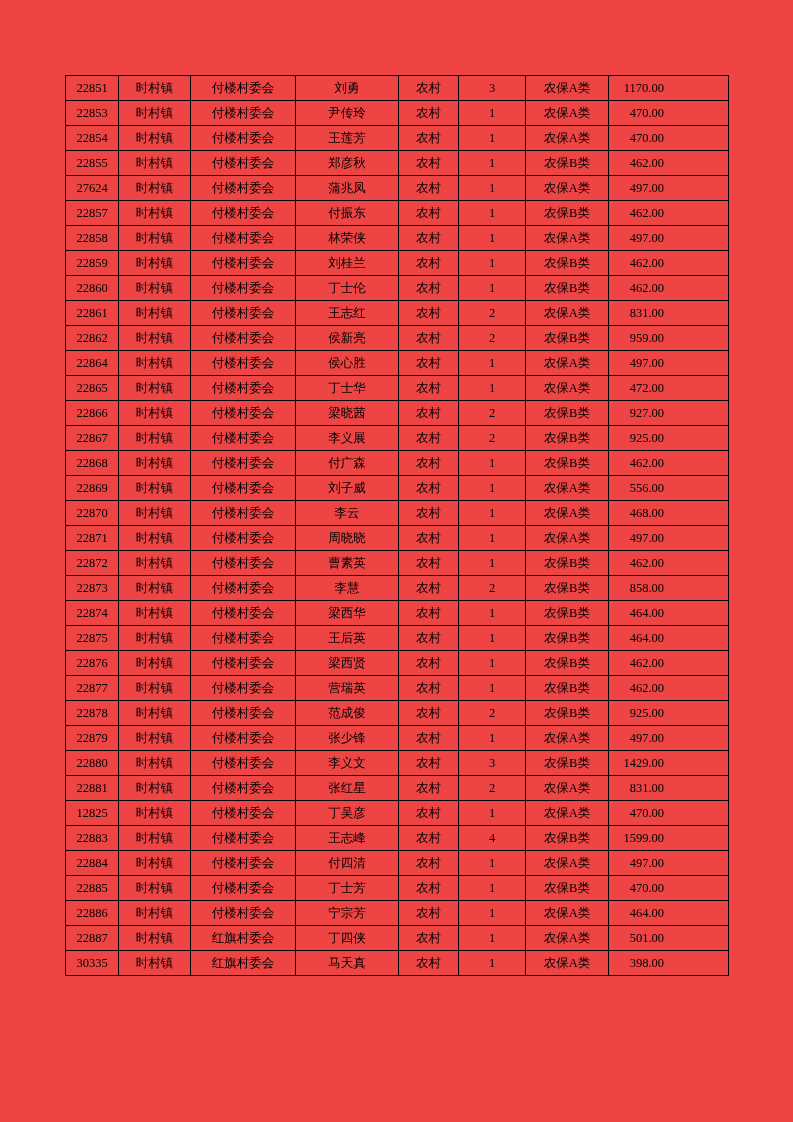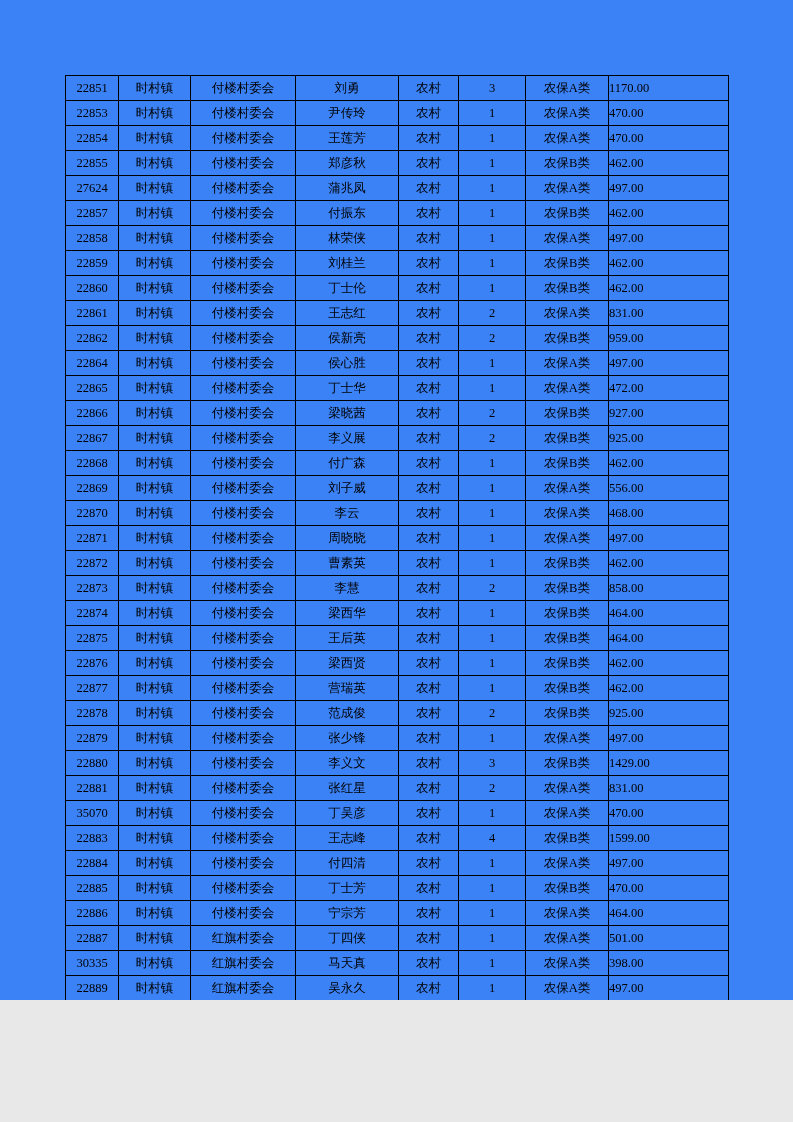--- a/index.html
+++ b/index.html
@@ -3,22 +3,22 @@
 <meta charset="utf-8">
 <style>
   html, body {
     margin: 0;
     padding: 0;
     background: #e8e8e8;
   }
   .page {
     position: relative;
     width: 793px;
-    height: 1000px;
-    background: #3b82f6;
+    height: 1122px;
+    background: #ef4444;
     font-family: "Liberation Serif", "DejaVu Serif", serif;
     color: #000000;
     overflow: hidden;
   }
   .sheet-table {
     position: absolute;
     left: 65px;
     top: 75px;
     border-collapse: collapse;
     table-layout: fixed;
@@ -28,21 +28,21 @@
     height: 24px;
     padding: 0;
     font-size: 12.5px;
     line-height: 24px;
     text-align: center;
     vertical-align: middle;
     white-space: nowrap;
     overflow: hidden;
   }
   .sheet-table td.align-right {
-    text-align: left;
+    text-align: right;
     padding-right: 64px;
   }
 </style>
 </head>
 <body>
 
 <div class="page">
   <table class="sheet-table">
     <colgroup>
       <col style="width:53px">
@@ -339,21 +339,21 @@
           <td>22881</td>
           <td>时村镇</td>
           <td>付楼村委会</td>
           <td>张红星</td>
           <td>农村</td>
           <td>2</td>
           <td>农保A类</td>
           <td class="align-right">831.00</td>
         </tr>
         <tr>
-          <td>35070</td>
+          <td>12825</td>
           <td>时村镇</td>
           <td>付楼村委会</td>
           <td>丁吴彦</td>
           <td>农村</td>
           <td>1</td>
           <td>农保A类</td>
           <td class="align-right">470.00</td>
         </tr>
         <tr>
           <td>22883</td>
@@ -407,26 +407,16 @@
         </tr>
         <tr>
           <td>30335</td>
           <td>时村镇</td>
           <td>红旗村委会</td>
           <td>马天真</td>
           <td>农村</td>
           <td>1</td>
           <td>农保A类</td>
           <td class="align-right">398.00</td>
-        </tr>
-        <tr>
-          <td>22889</td>
-          <td>时村镇</td>
-          <td>红旗村委会</td>
-          <td>吴永久</td>
-          <td>农村</td>
-          <td>1</td>
-          <td>农保A类</td>
-          <td class="align-right">497.00</td>
         </tr>
       </tbody>
   </table>
 </div>
 
 </body></html>

